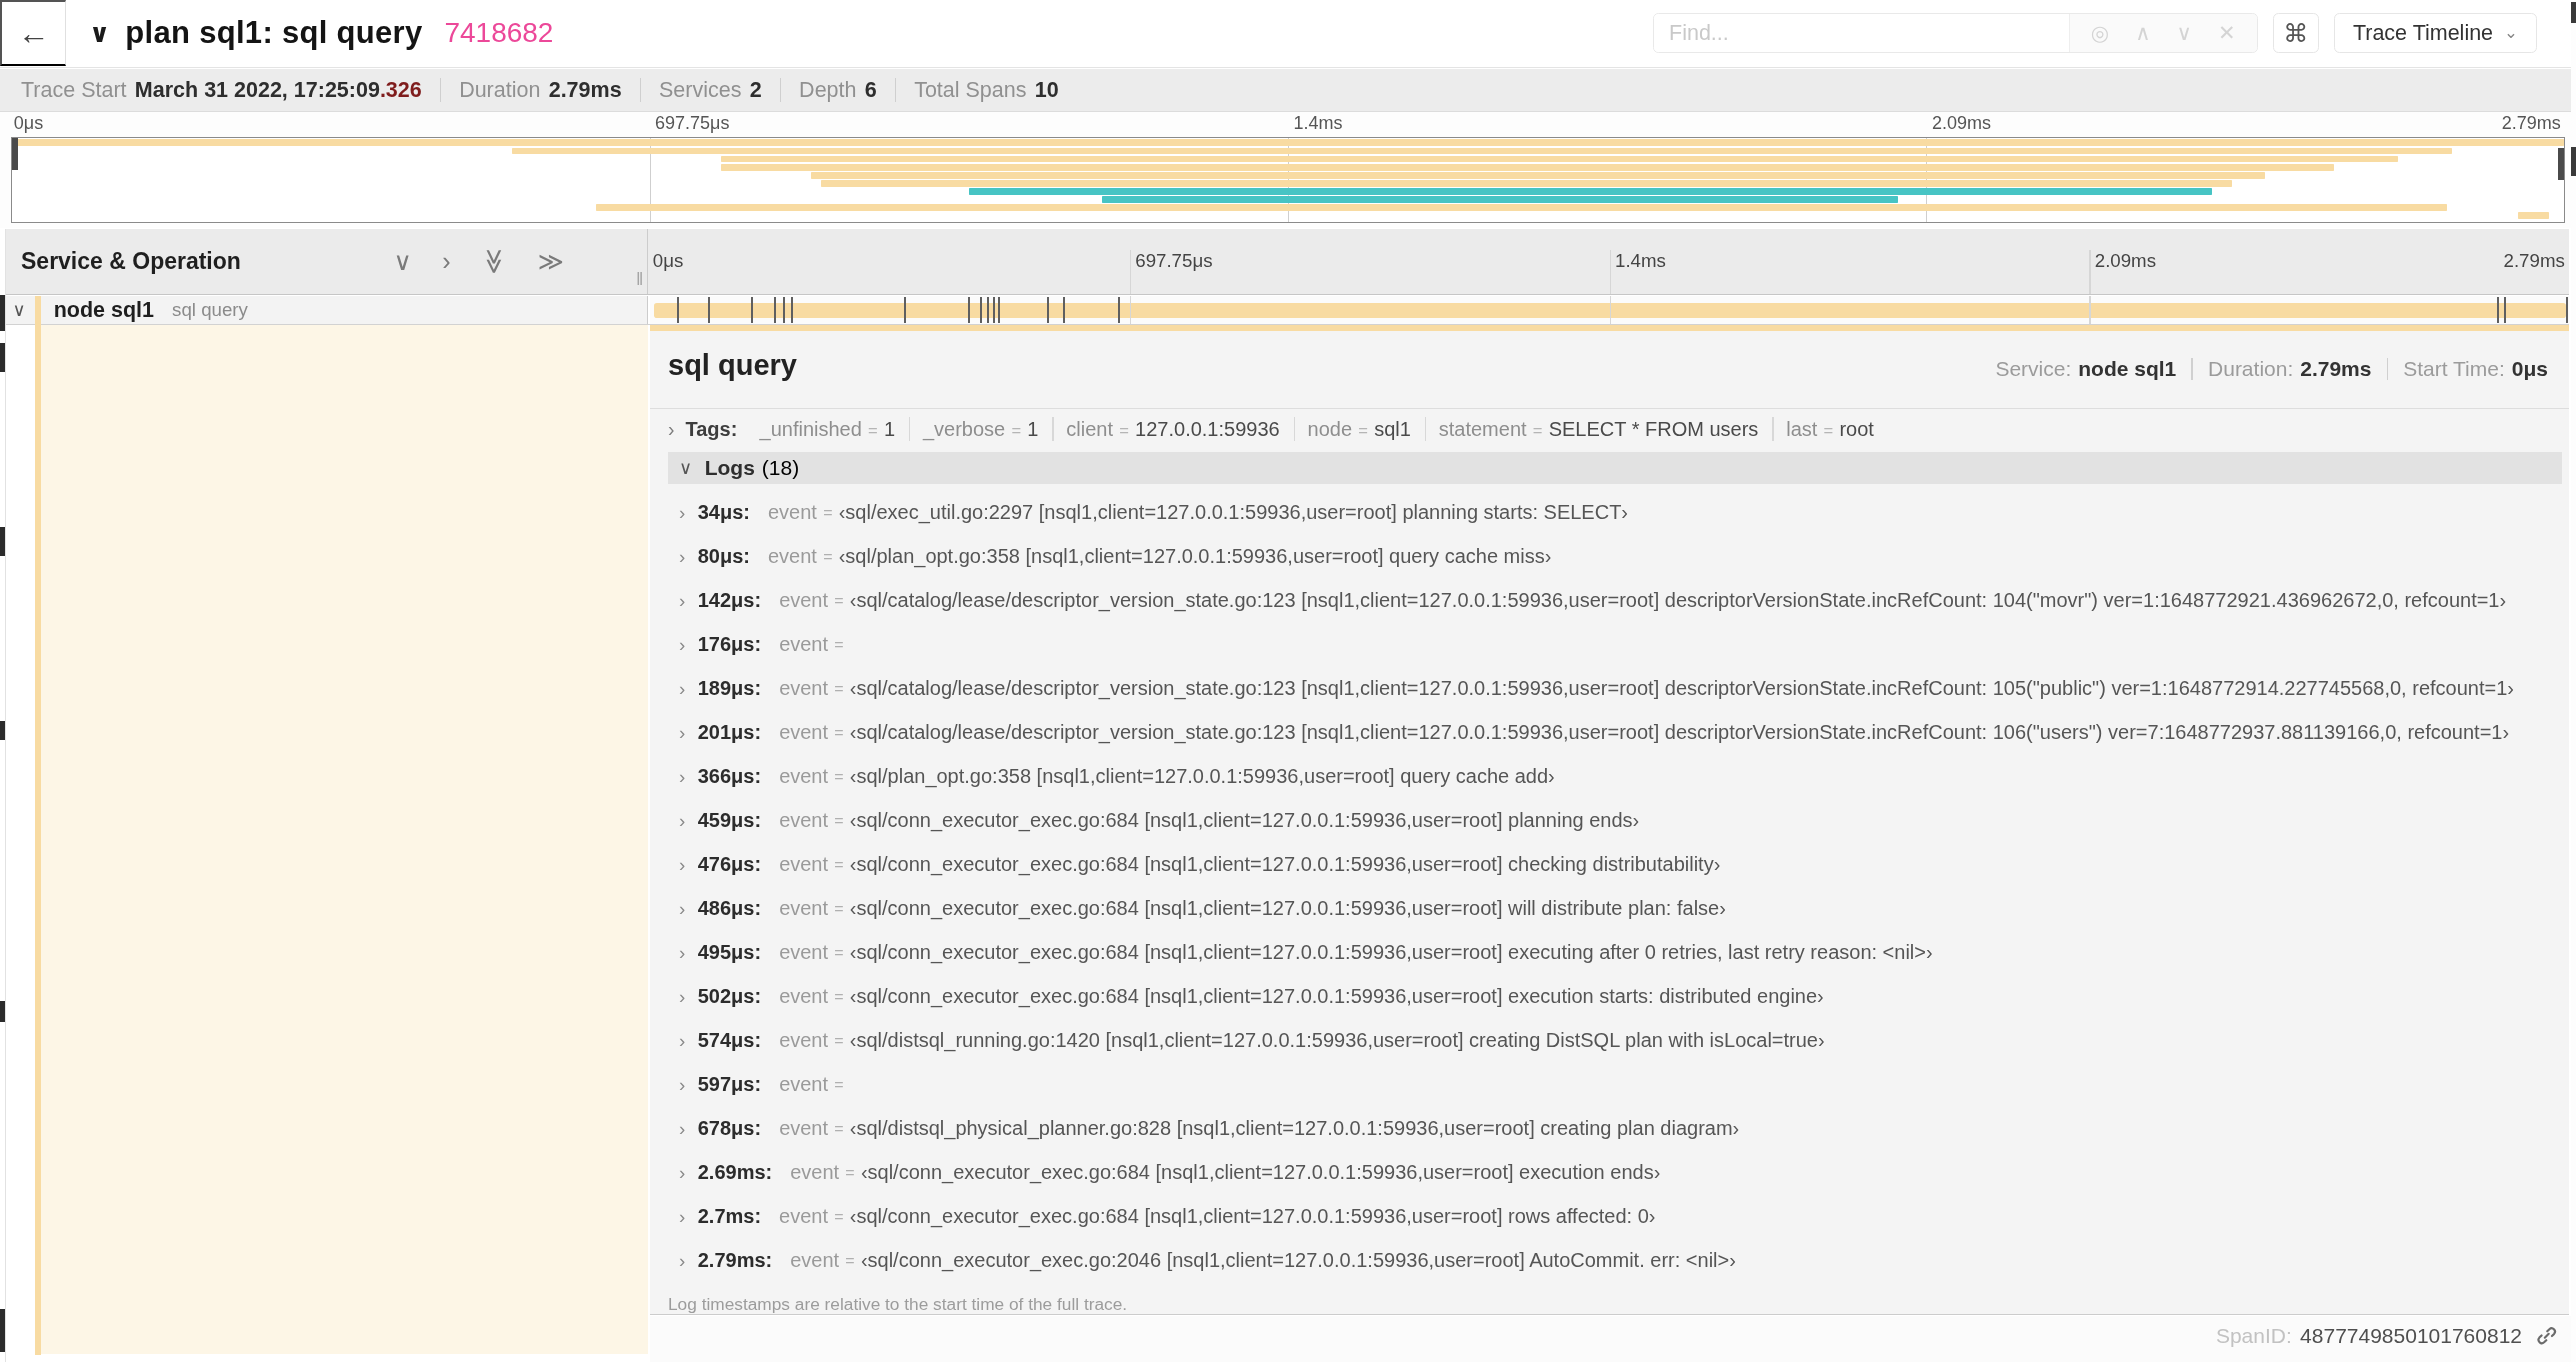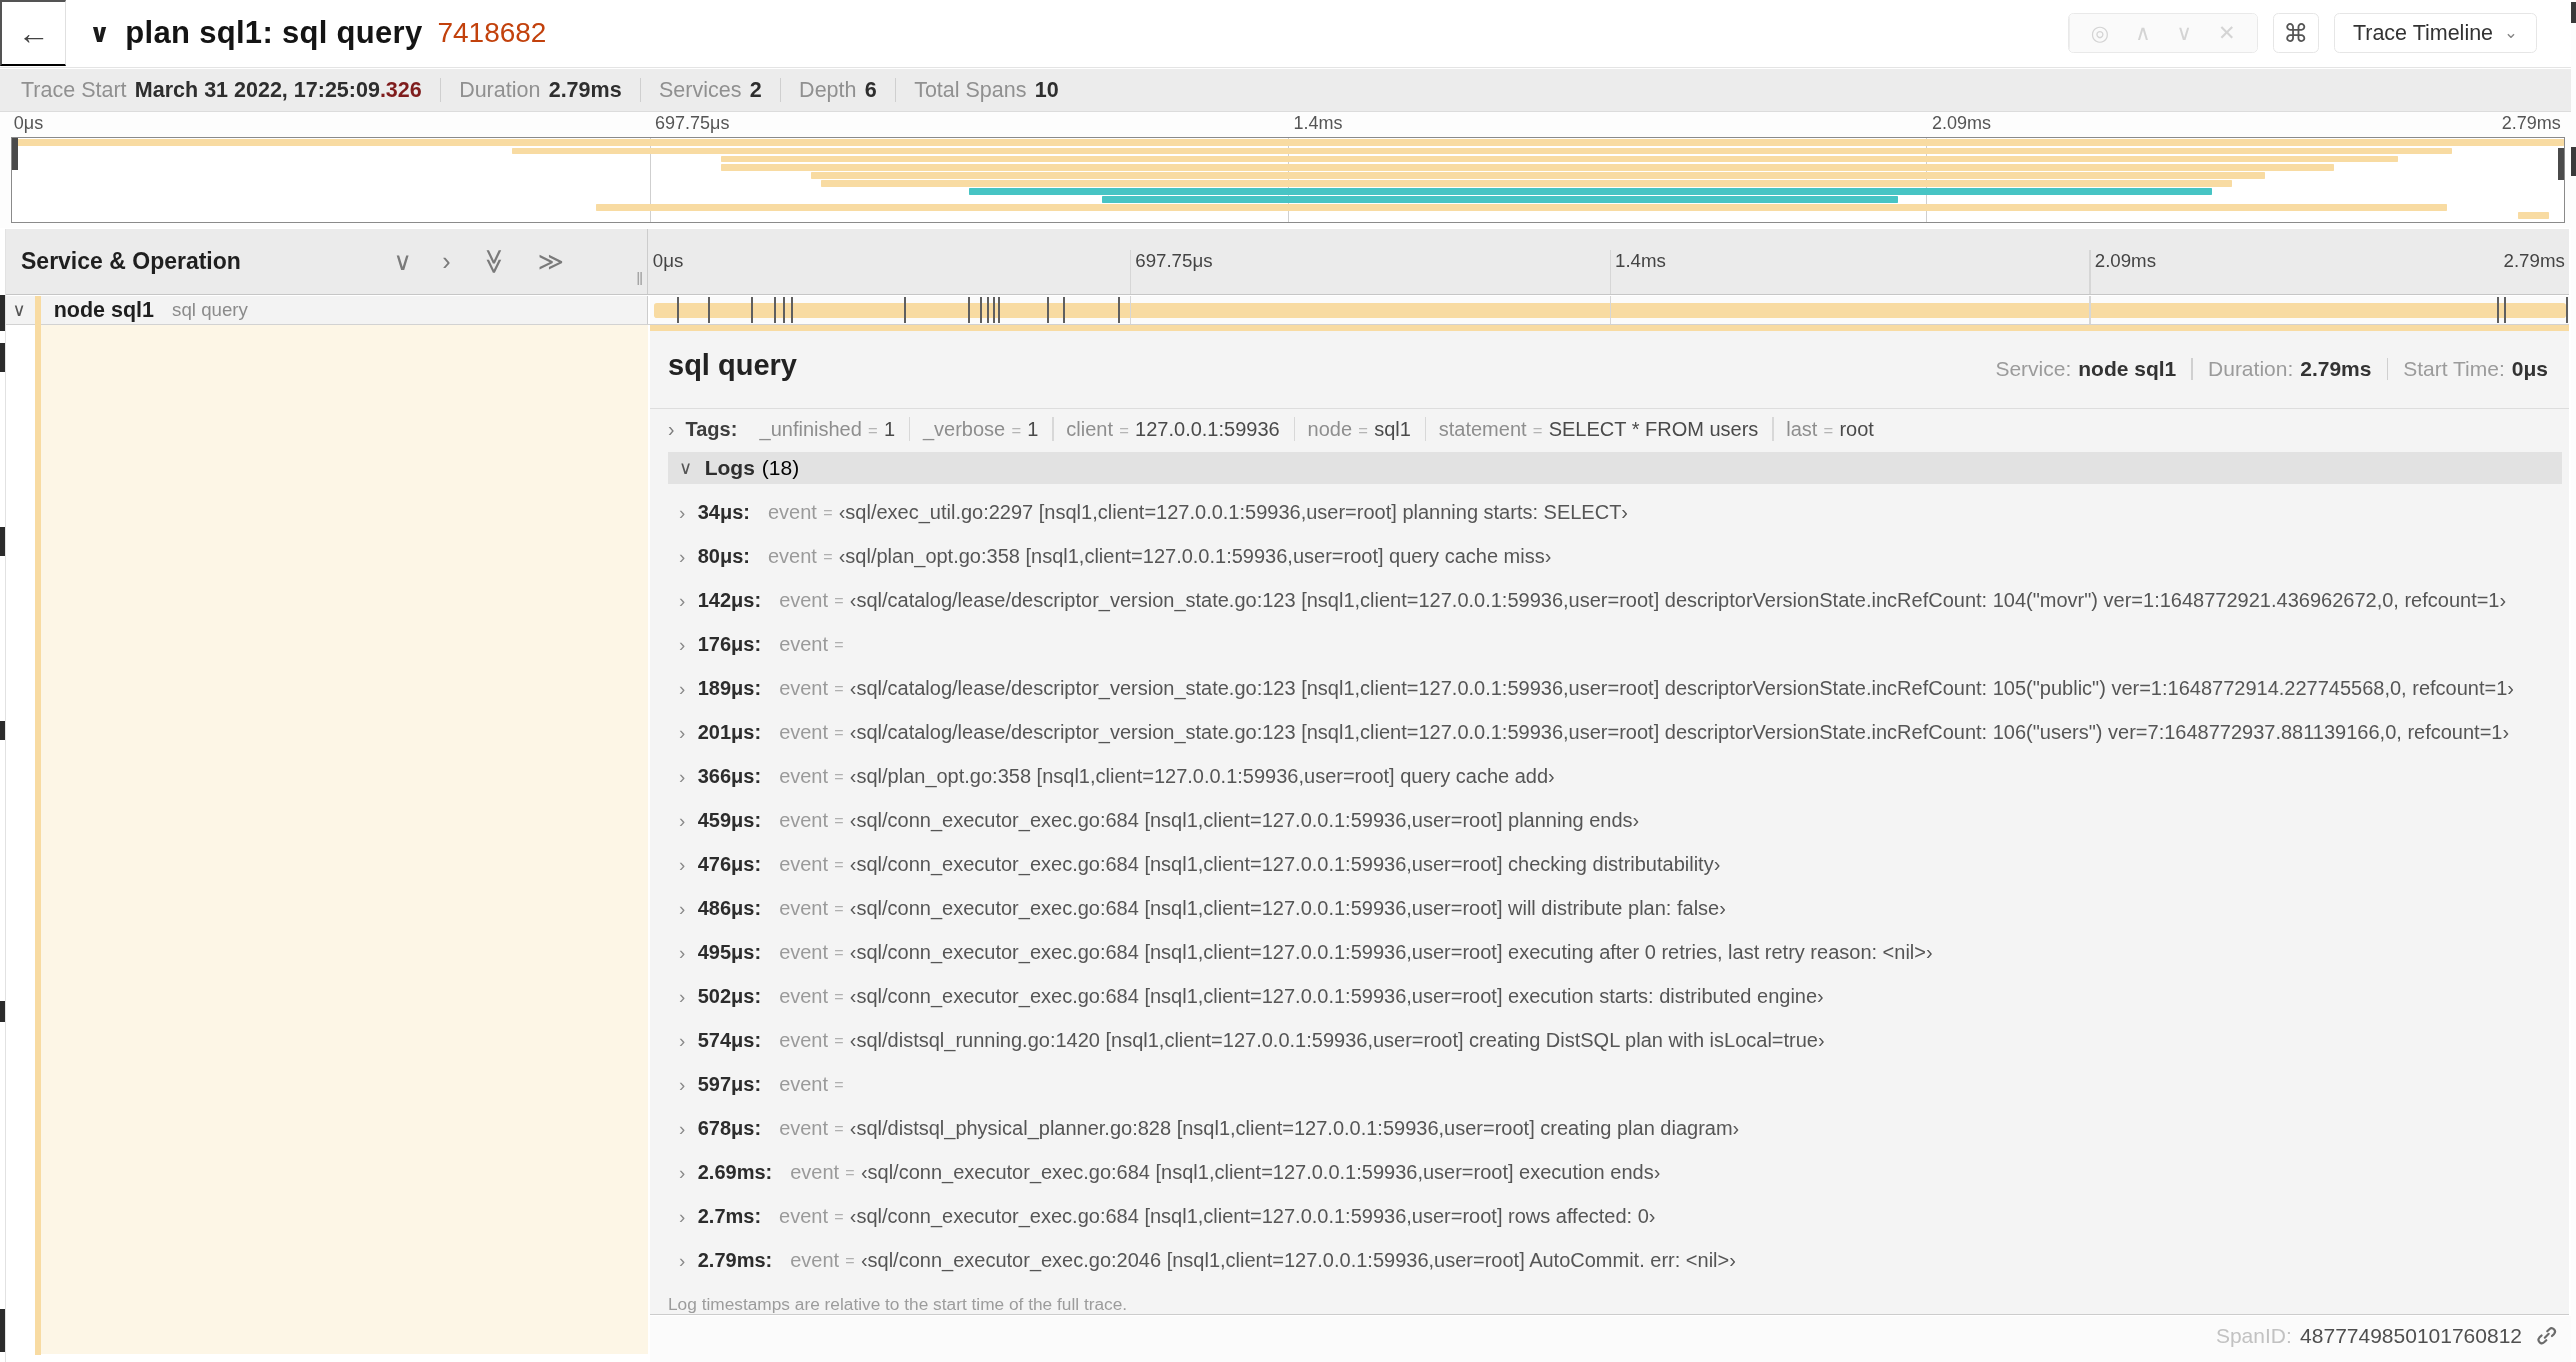--- a/index.html
+++ b/index.html
@@ -5,21 +5,21 @@
   * { box-sizing: border-box; margin: 0; padding: 0; }
   html,body { width:2576px; height:1363px; }
   body { font-family:"Liberation Sans","DejaVu Sans",sans-serif; background:#fff; position:relative; overflow:hidden; color:#333; }
 
   
   .topnav { position:absolute; top:0; left:0; right:0; height:68px; background:#fff; border-bottom:1.4px solid #e4e4e4; }
   .back-btn { position:absolute; left:0; top:0; width:66px; height:66px; border-right:0.7px solid #e0e0e0; display:flex; align-items:center; justify-content:center; font-size:32px; color:#444; cursor:pointer; background:#fff; }
   .title-wrap { position:absolute; left:89px; top:0; height:66px; display:flex; align-items:center; }
   .title-chevron { font-size:26px; font-weight:700; color:#1a1a1a; margin-right:15.2px; cursor:pointer; }
   .page-title { font-size:31px; font-weight:700; color:#141414; letter-spacing:0.3px; }
-  .trace-id { font-size:28px; font-weight:400; color:#c2410c; margin-left:15px; }
+  .trace-id { font-size:28px; font-weight:400; color:#ec4899; margin-left:22px; }
   .nav-right { position:absolute; right:39px; top:13px; height:40px; display:flex; align-items:stretch; }
   .find-group { display:flex; border:1.4px solid #e9e9e9; border-radius:5.5px; overflow:hidden; background:#fbfbfb; }
   .find-input { width:415px; border:none; outline:none; background:#fff; font-size:21.5px; color:#555; padding:0 15.2px; font-family:inherit; }
   .find-input::placeholder { color:#c9c9c9; }
   .find-suffix { display:flex; align-items:center; gap:26px; padding:0 21px; background:#fafafa; border-left:1.4px solid #eee; }
   .find-suffix span { color:#d4d4d4; font-size:21px; }
   .sq-btn { width:46px; margin-left:15.2px; border:1.4px solid #e6e6e6; border-radius:5.5px; background:#fff; display:flex; align-items:center; justify-content:center; font-size:25px; color:#555; cursor:pointer; }
   .view-btn { margin-left:15.2px; border:1.4px solid #e6e6e6; border-radius:5.5px; background:#fff; display:flex; align-items:center; padding:0 18px; font-size:21.5px; color:#333; cursor:pointer; white-space:nowrap; }
   .view-btn .caret { margin-left:11px; color:#888; font-size:16.6px; }
 
@@ -111,20 +111,21 @@
 
 <header class="topnav">
   <button class="back-btn">←</button>
   <div class="title-wrap">
     <span class="title-chevron">∨</span>
     <span class="page-title">plan sql1: sql query</span>
     <span class="trace-id">7418682</span>
   </div>
   <div class="nav-right">
     <div class="find-group">
+      <input class="find-input" placeholder="Find..." style="">
       <div class="find-suffix">
         <span>◎</span>
         <span>∧</span>
         <span>∨</span>
         <span>✕</span>
       </div>
     </div>
     <button class="sq-btn">⌘</button>
     <button class="view-btn">
       <span>Trace Timeline</span>

